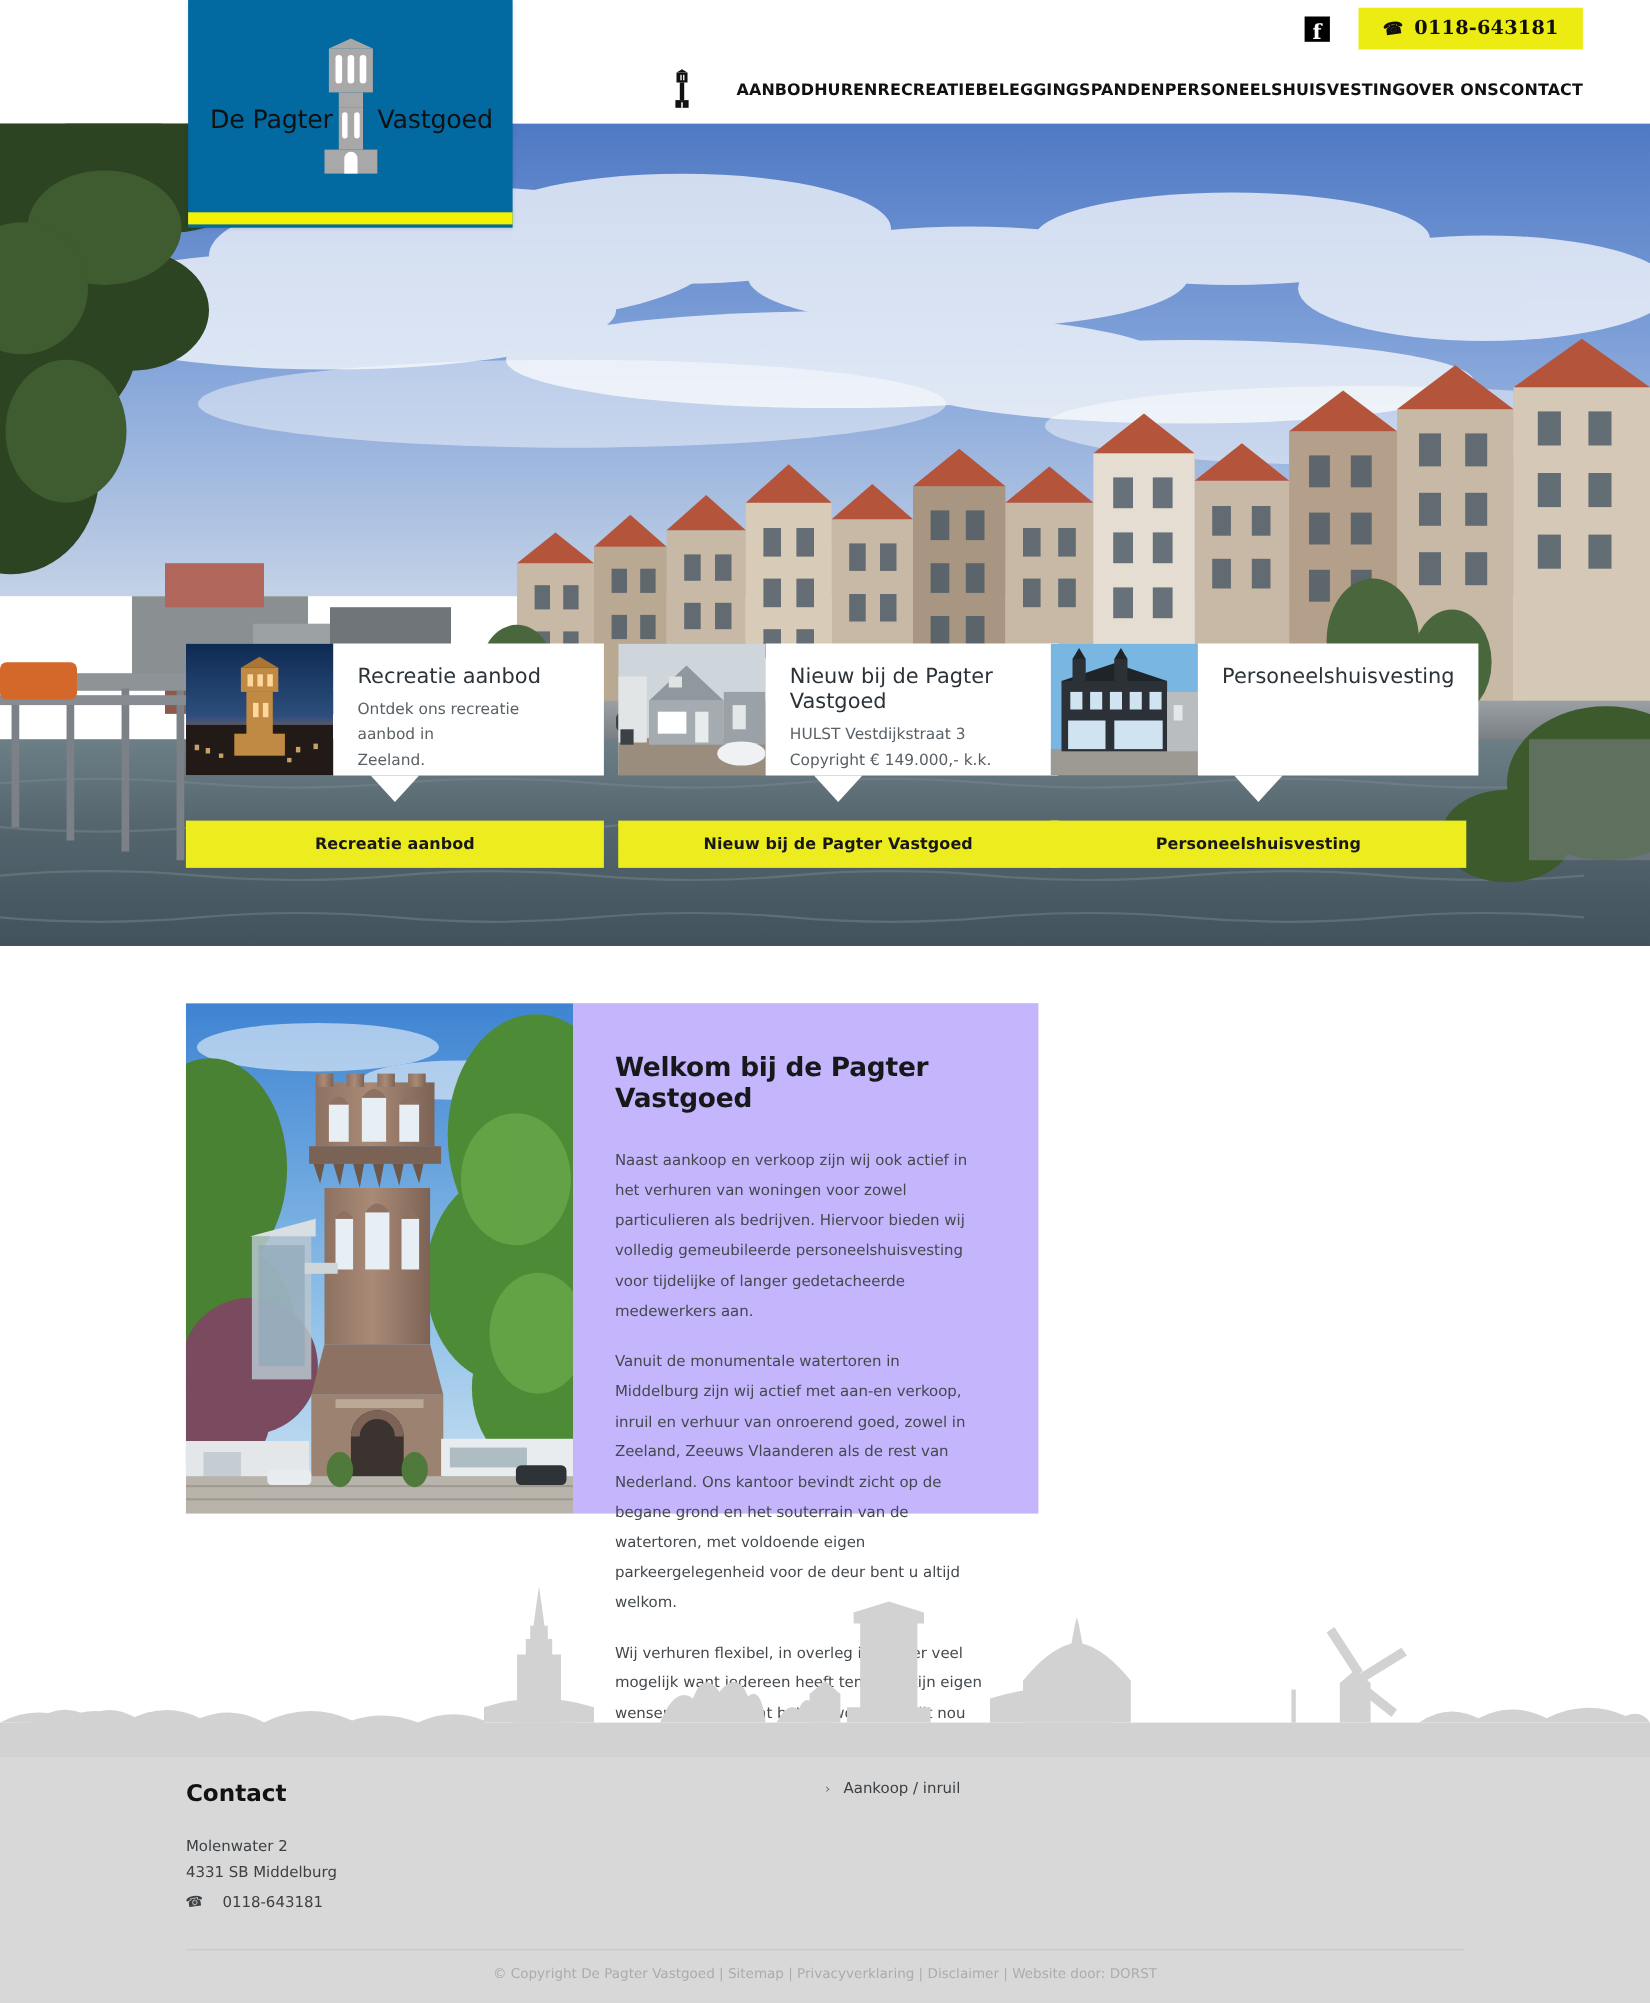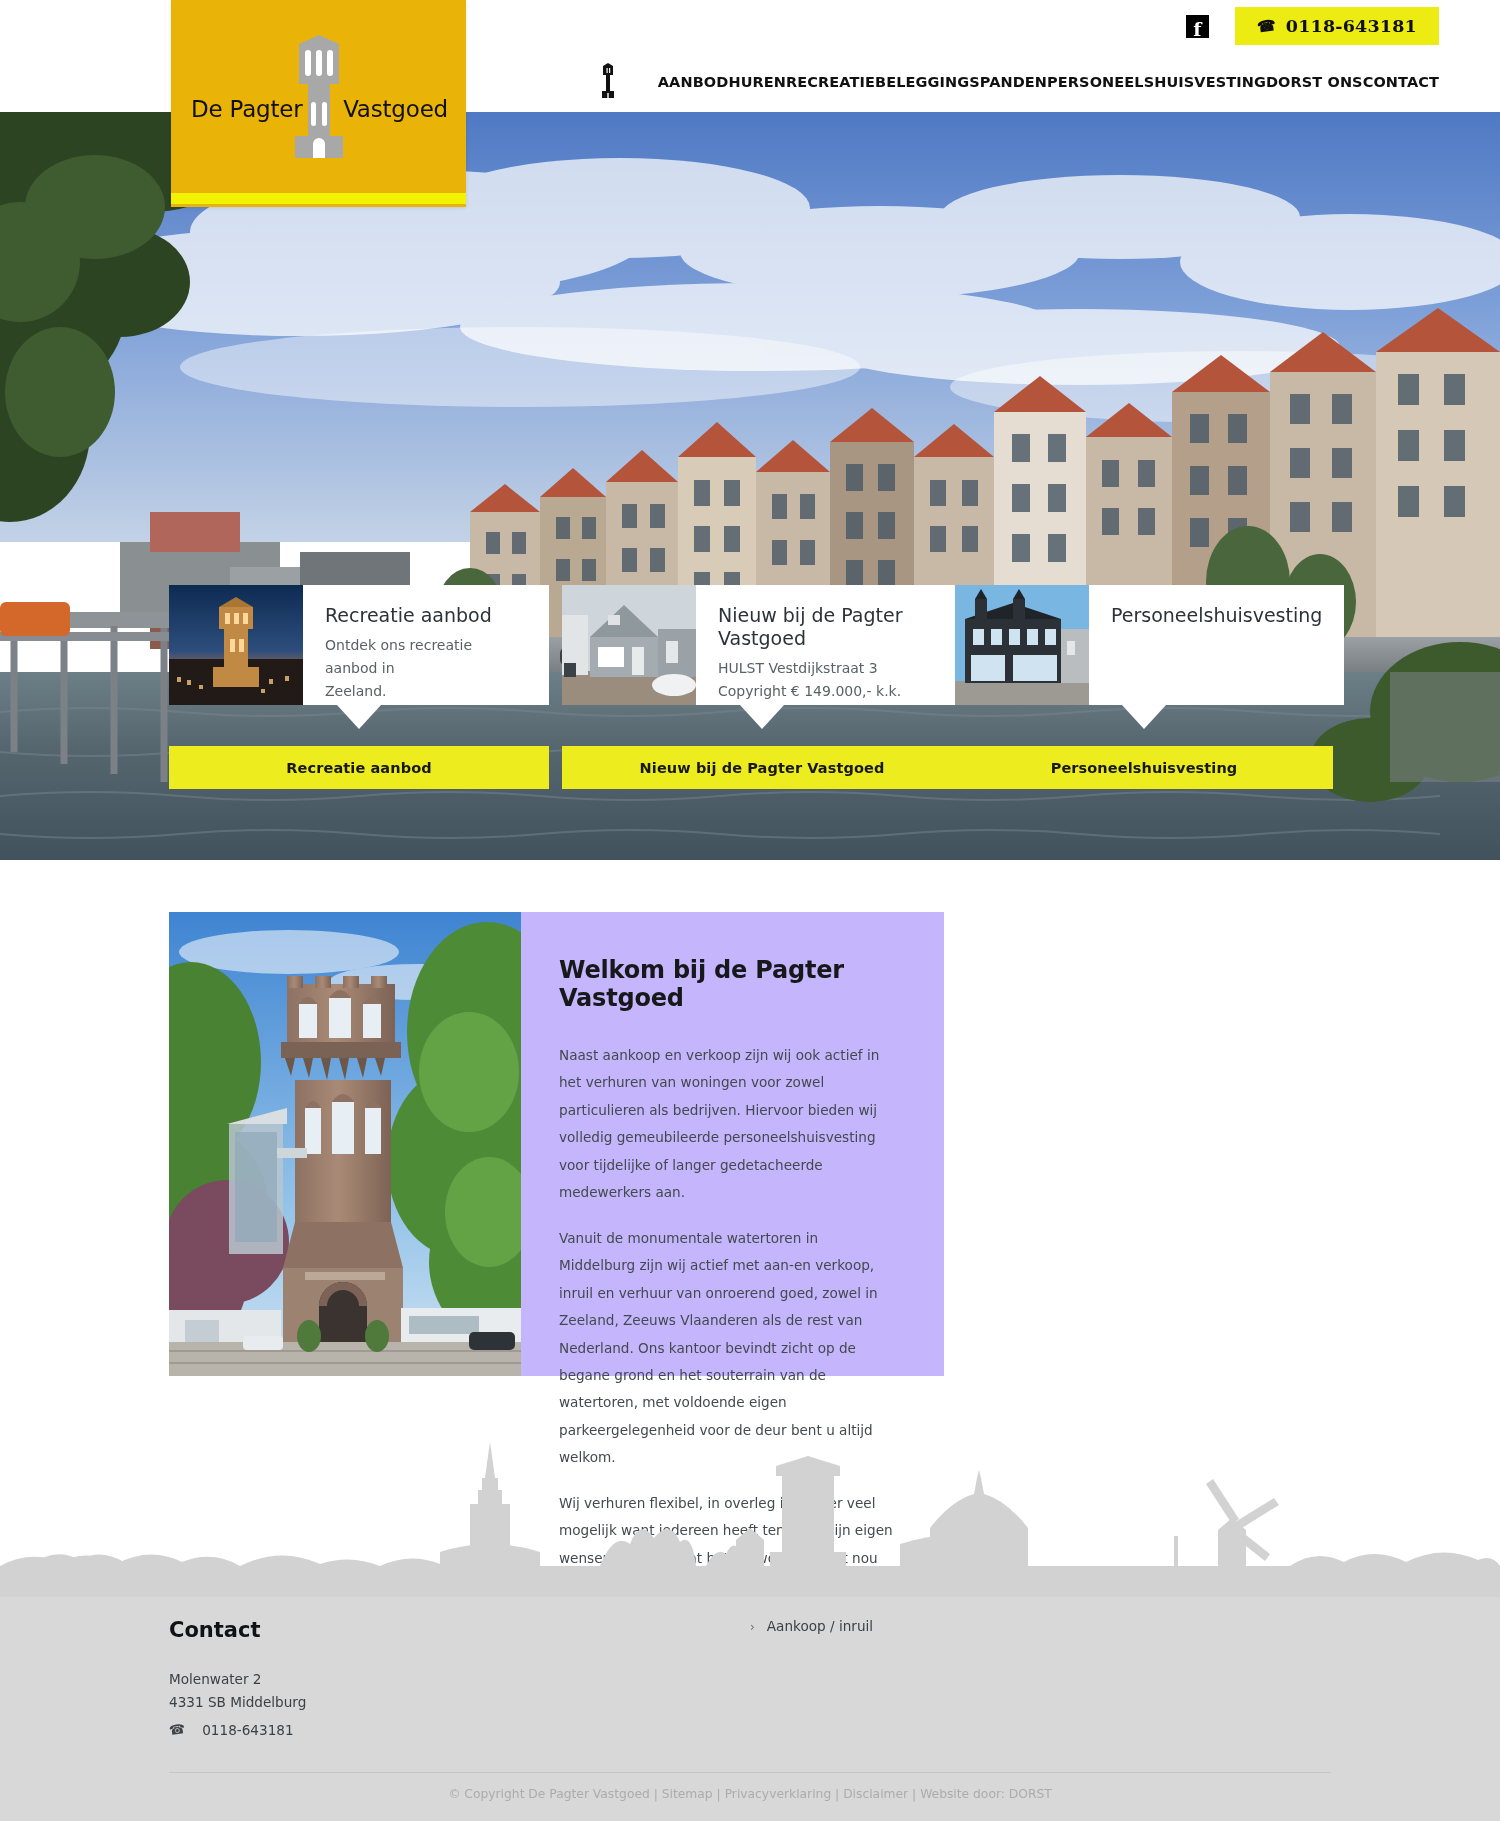--- a/index.html
+++ b/index.html
@@ -12,21 +12,21 @@
   }
   body { position: relative; width: 1500px; height: 1821px; overflow: hidden; }
 
   
   .header {
     position: absolute; top: 0; left: 0; width: 1500px; height: 112px;
     background: #ffffff; z-index: 40;
   }
   .logo-box {
     position: absolute; left: 171px; top: 0; width: 295px; height: 207px;
-    background: #eab308; z-index: 60;
+    background: #0369a1; z-index: 60;
     box-shadow: 0 1px 4px rgba(0,0,0,0.10);
     display: flex; align-items: center; justify-content: center;
   }
   .logo-inner { position: relative; width: 295px; height: 200px; }
   .logo-underline {
     position: absolute; left: 0; bottom: 0; width: 295px; height: 11px;
     background: #f2f205;
   }
   .logo-tower { position: absolute; left: 50%; top: 24px; transform: translateX(-50%); }
   .logo-word {
@@ -525,21 +525,21 @@
         <rect x="6.5" y="6" width="1.2" height="5" fill="#fff"></rect>
         <rect x="9" y="6" width="1.2" height="5" fill="#fff"></rect>
         <rect x="7.3" y="31" width="1.4" height="5" fill="#fff"></rect>
       </svg>
     </span>
     <a class="nav-link">AANBOD</a>
     <a class="nav-link">HUREN</a>
     <a class="nav-link">RECREATIE</a>
     <a class="nav-link">BELEGGINGSPANDEN</a>
     <a class="nav-link">PERSONEELSHUISVESTING</a>
-    <a class="nav-link">DORST ONS</a>
+    <a class="nav-link">OVER ONS</a>
     <a class="nav-link">CONTACT</a>
   </nav>
 </div>
 
 <div class="logo-box">
   <div class="logo-inner">
     <span class="logo-tower">
       <svg width="66" height="130" viewBox="0 0 66 130">
         <polygon points="13,16 33,7 53,16" fill="#a8a8a8"></polygon>
         <rect x="13" y="16" width="40" height="40" fill="#a8a8a8"></rect>

